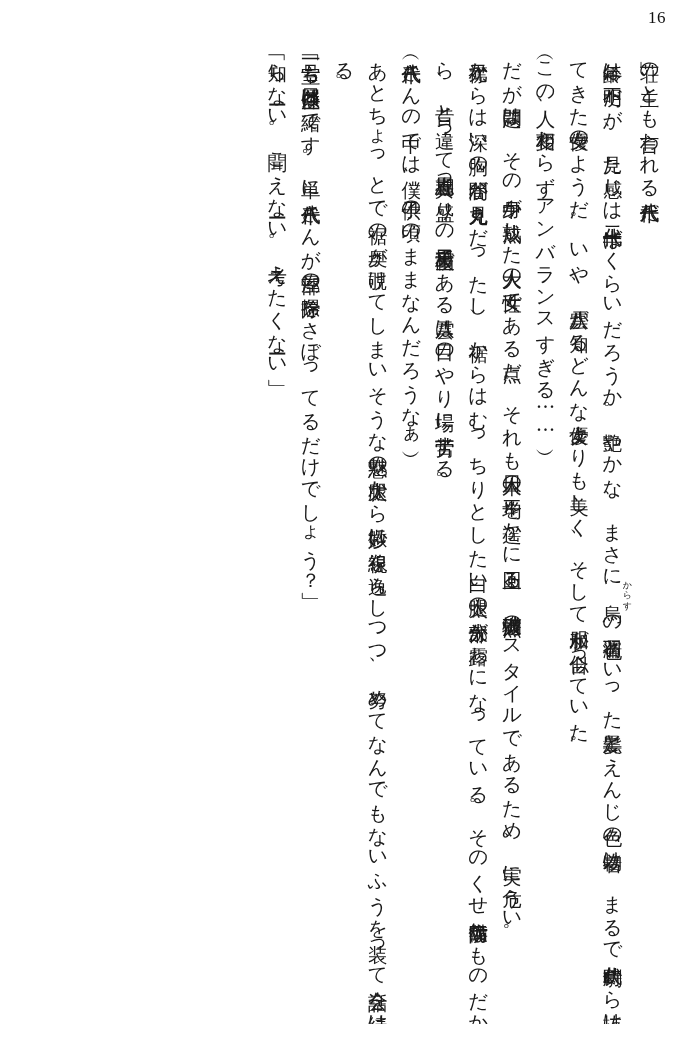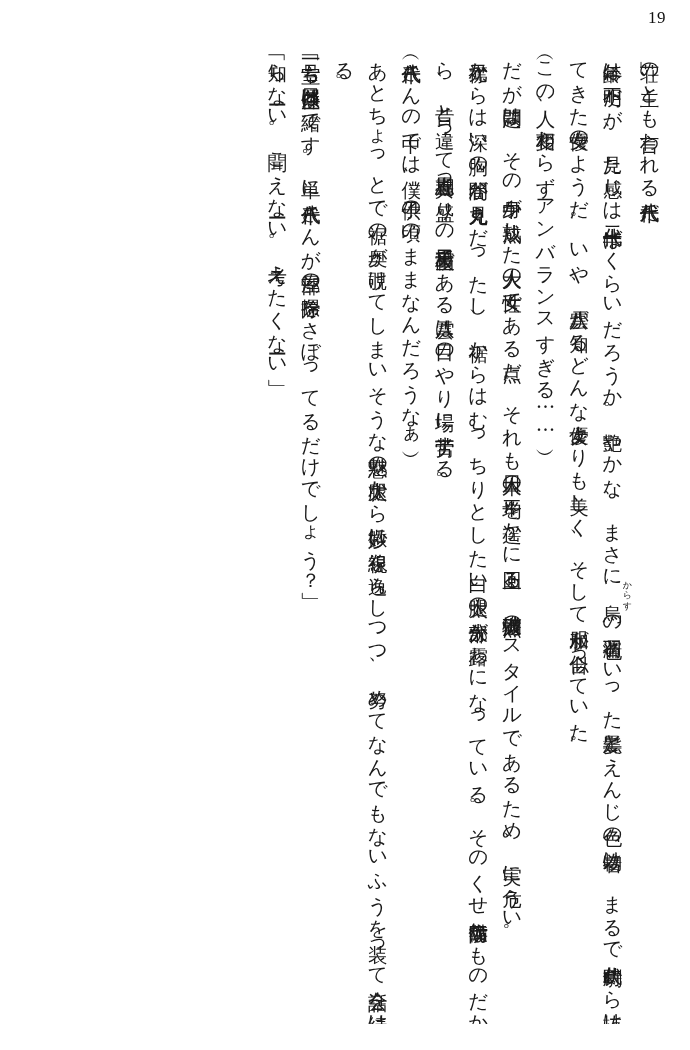--- a/index.html
+++ b/index.html
@@ -57,21 +57,21 @@
     font-size: 9px;
     letter-spacing: 0;
     line-height: 1;
   }
 </style>
 </head>
 <body>
 
 <div class="page">
 
-  <div class="page-number">19</div>
+  <div class="page-number">16</div>
 
   <div class="body-text">
     <p class="para">荘」の主とも言われる八千代だ。</p>
     <p class="para"><span>年齢は不明だが、見た感じは二十代半ばくらいだろうか。艶やかな、まさに</span><ruby><span>烏</span><rt>からす</rt></ruby><span>の濡羽色といった黒髪とえんじ色の着物は、まるで時代劇から抜け出てきた女優のようだ。いや、八雲が知るどんな女優よりも美しく、そして和服が似合っていた。</span></p>
     <p class="para">（この人、相変わらずアンバランスすぎる……）</p>
     <p class="para">だが問題は、その中身が成熟した大人の女性である点だ。それも日本人の平均を遥かに上回る、破壊力満点のスタイルであるため、実に危うい。</p>
     <p class="para">襟元からは深い胸の谷間が丸見えだったし、裾からはむっちりとした白い太腿の大部分が露わになっている。そのくせ無防備なものだから、昔と違って思春期真っ盛りの男子高校生である八雲は目のやり場に苦労する。</p>
     <p class="para">（八千代さんの中では僕、子供の頃のままなんだろうなぁ）</p>
     <p class="para">あとちょっとで裾の奥が覗けてしまいそうな魅惑の太腿から微妙に視線を逸らしつつ、努めてなんでもないふうを装って会話を続ける。</p>
     <p class="para">「一号室も日照条件は一緒です。単に八千代さんが部屋の掃除をさぼってるだけでしょう？」</p>

